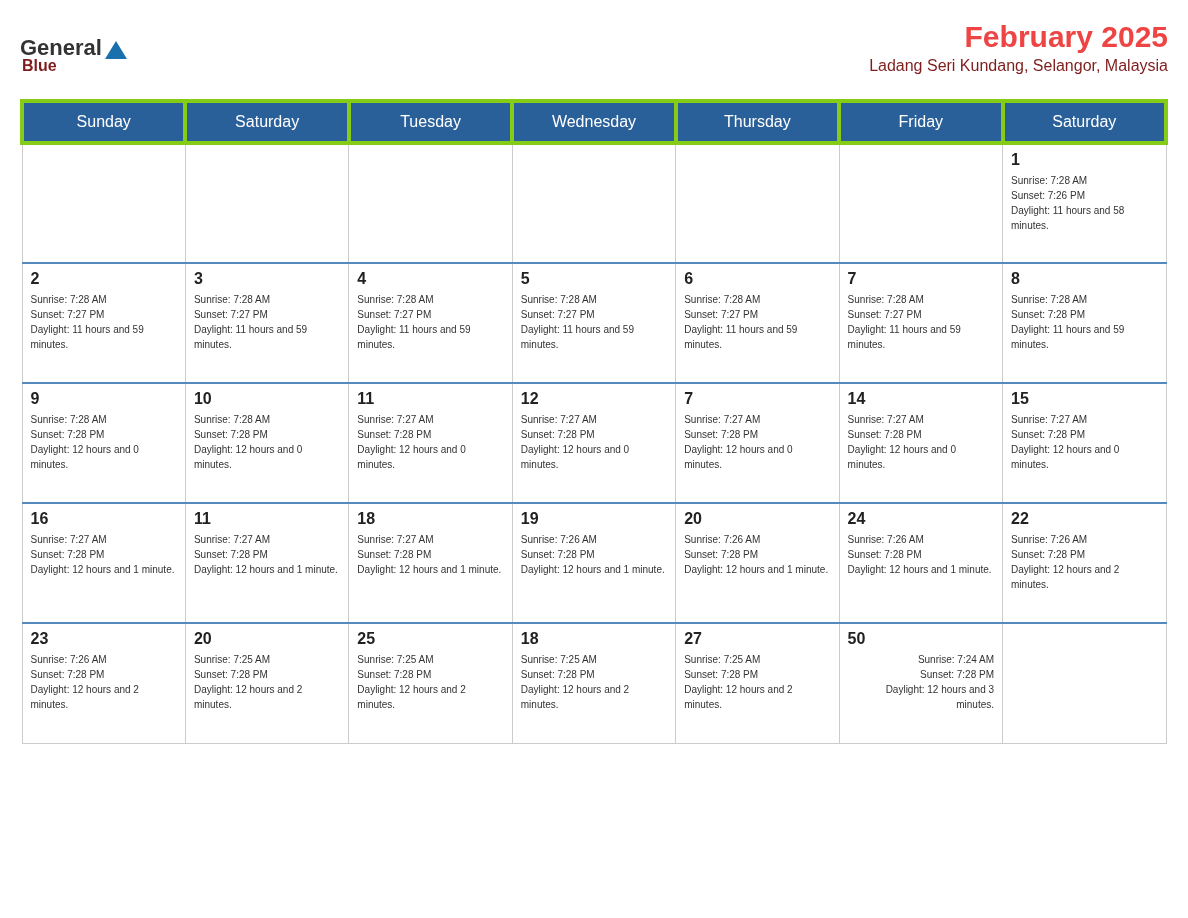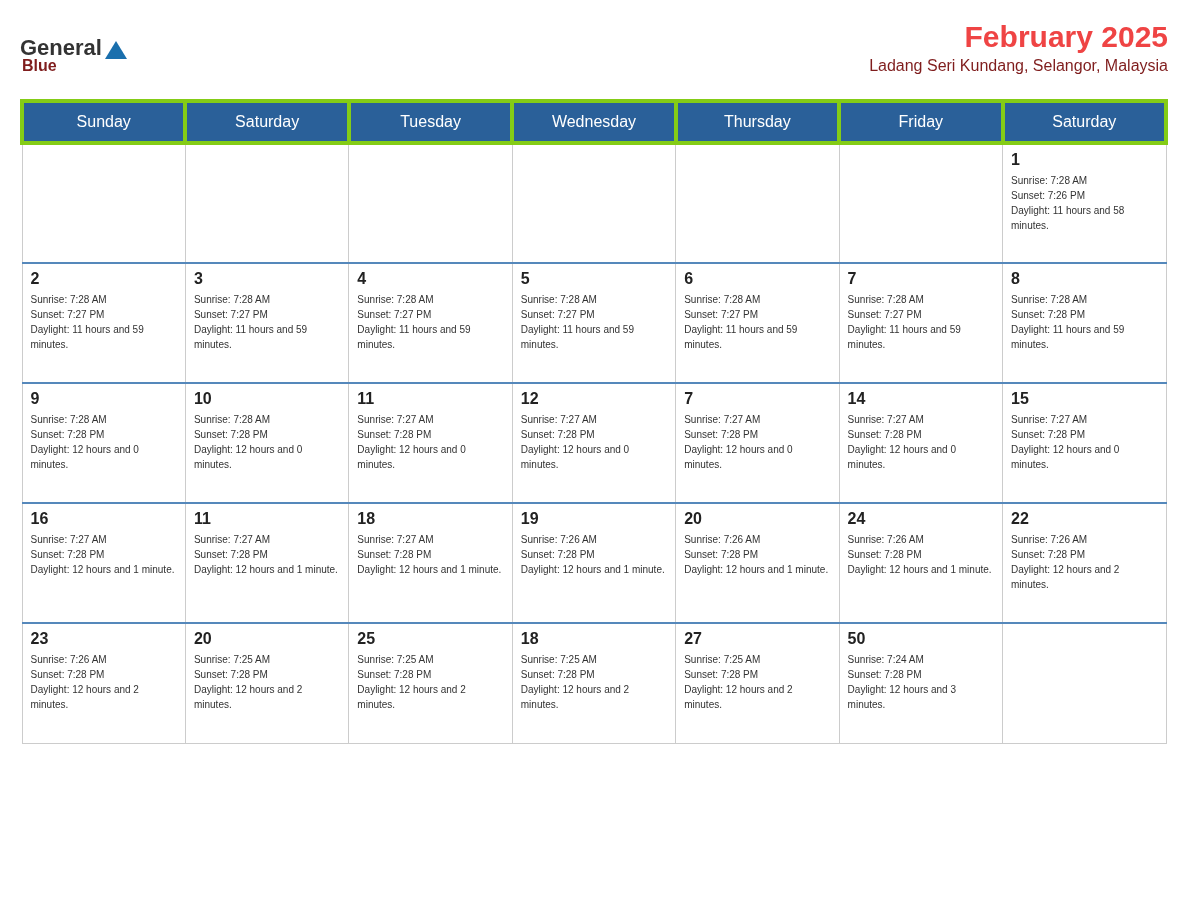--- a/index.html
+++ b/index.html
@@ -305,20 +305,20 @@
 Daylight: 12 hours and 2 minutes.</div>
         </td>
         <td>
           <div class="day-number">27</div>
           <div class="day-info" style="white-space: pre-line;">Sunrise: 7:25 AM
 Sunset: 7:28 PM
 Daylight: 12 hours and 2 minutes.</div>
         </td>
         <td>
           <div class="day-number">50</div>
-          <div class="day-info" style="white-space: pre-line;">Sunrise: 7:24 AM
+          <div class="day-info" style="white-space: pre-line; text-align: right;">Sunrise: 7:24 AM
 Sunset: 7:28 PM
 Daylight: 12 hours and 3 minutes.</div>
         </td>
         <td class="empty-cell"></td>
       </tr>
     </tbody>
 </table>
 
 </body></html>

